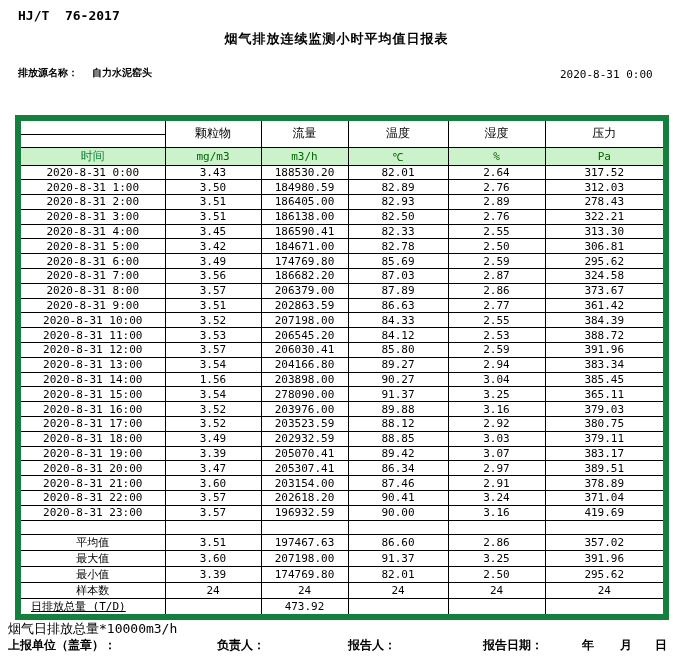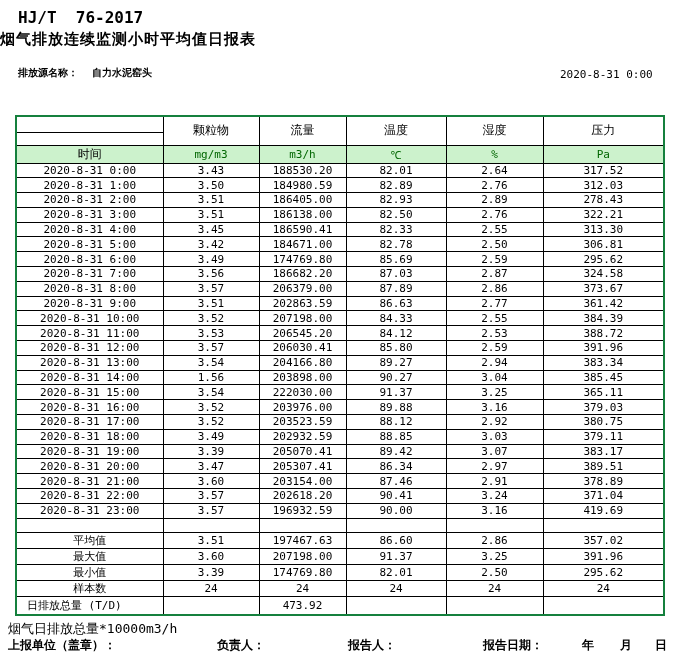--- a/index.html
+++ b/index.html
@@ -7,25 +7,25 @@
     position: relative;
     width: 673px;
     height: 660px;
     background: #ffffff;
     color: #000000;
     font-family: "DejaVu Sans Mono", "Liberation Sans", monospace, sans-serif;
     overflow: hidden;
   }
   #standard-code {
     position: absolute; left: 18px; top: 8px;
-    font-size: 16px; font-weight: bold; white-space: pre;
+    font-size: 13px; font-weight: bold; white-space: pre;
   }
   #report-title {
     position: absolute; left: 0; top: 30px; width: 673px;
-    font-size: 15px; font-weight: bold; letter-spacing: 1px;
+    text-align: center; font-size: 13px; font-weight: bold; letter-spacing: 1px;
   }
   #source-line {
     position: absolute; left: 18px; top: 66px;
     font-size: 10px; font-weight: bold;
   }
   #source-name { margin-left: 14px; }
   #report-datetime {
     position: absolute; left: 560px; top: 68px;
     font-size: 11px; font-weight: normal;
   }
@@ -36,32 +36,32 @@
     font-size: 11px;
   }
   #report-table td, #report-table th {
     border: 1px solid #000;
     padding: 0;
     text-align: center;
     vertical-align: middle;
     font-weight: normal;
     overflow: hidden; white-space: nowrap;
   }
-  #report-table { border: 2px solid #15803d; }
+  #report-table { border: 6px solid #15803d; }
   tr.hdr-row-a { height: 16px; }
   tr.hdr-row-b { height: 13px; }
   th.pollutant-cell { font-size: 12px; font-weight: bold; }
   tr.unit-row { height: 15px; background: var(--green-bg, #ccf2cc); }
   tr.unit-row td { color: var(--green-text, #006600); }
-  tr.unit-row td.time-header-cell { color: #000000; font-weight: bold; font-size: 12px; }
+  tr.unit-row td.time-header-cell { color: #15803d; font-weight: bold; font-size: 12px; }
   tbody#data-body tr { height: 14.8px; }
   tr.spacer-row { height: 14.8px; }
   tbody#summary-body tr { height: 14.8px; }
   tbody#summary-body tr:last-child { height: 18px; }
-  tbody#summary-body tr:last-child td:first-child { text-align: left; padding-left: 10px; }
+  tbody#summary-body tr:last-child td:first-child { text-align: left; padding-left: 10px; text-decoration: underline; }
   #footer-note {
     position: absolute; left: 8px; top: 620px; font-size: 13px; text-align: right;
   }
   #footer-line {
     position: absolute; left: 0; top: 637px; width: 653px; height: 18px;
     font-size: 12px; font-weight: bold;
   }
   .f-item { position: absolute; white-space: nowrap; }
   #f-unit { left: 8px; }
   #f-resp { left: 217px; }
@@ -233,21 +233,21 @@
           <td>2020-8-31 14:00</td>
           <td>1.56</td>
           <td>203898.00</td>
           <td>90.27</td>
           <td>3.04</td>
           <td>385.45</td>
         </tr>
         <tr>
           <td>2020-8-31 15:00</td>
           <td>3.54</td>
-          <td>222030.00</td>
+          <td>278090.00</td>
           <td>91.37</td>
           <td>3.25</td>
           <td>365.11</td>
         </tr>
         <tr>
           <td>2020-8-31 16:00</td>
           <td>3.52</td>
           <td>203976.00</td>
           <td>89.88</td>
           <td>3.16</td>

